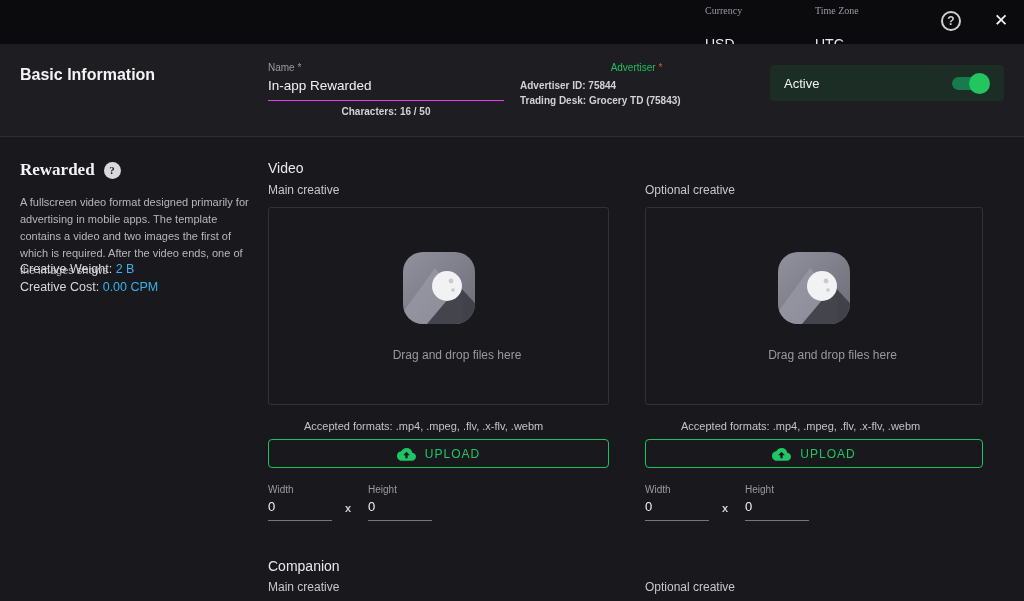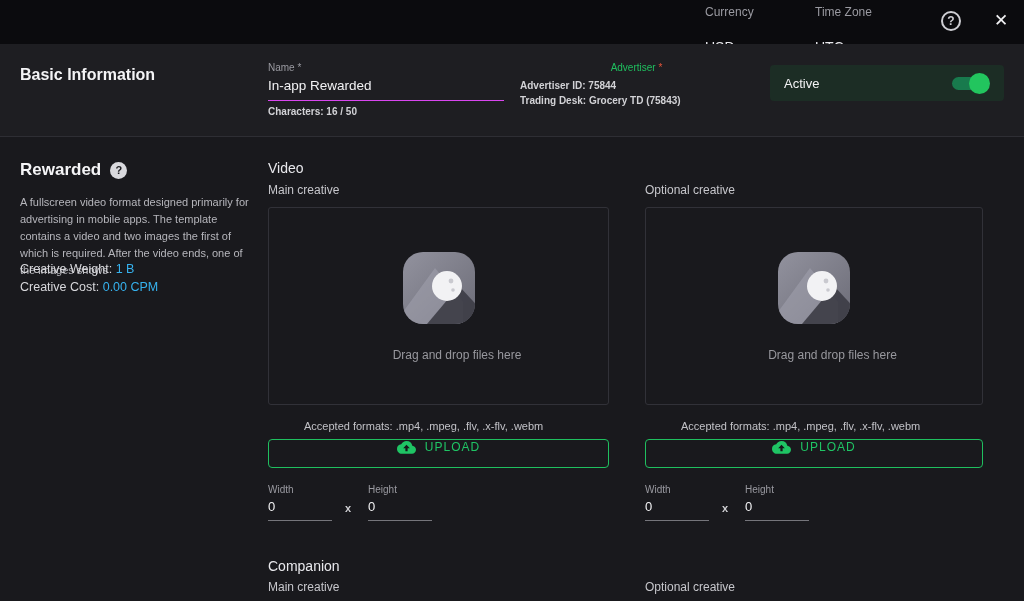--- a/index.html
+++ b/index.html
@@ -6,21 +6,21 @@
   html,body { background:#19191d; }
   .screen {
     position:relative; width:1024px; height:601px; overflow:hidden;
     background:#19191d; font-family:"Liberation Sans", sans-serif;
     color:#f0f0f2;
   }
   
   .topbar { position:absolute; left:0; top:0; width:1024px; height:44px; background:#0b0b0e; }
   .topbar-title { position:absolute; left:20px; top:10px; font-size:19px; font-weight:bold; color:#ffffff; letter-spacing:.2px; }
   .hdr-meta { position:absolute; top:5px; }
-  .hdr-meta .lbl { font-size:12px; color:#9a9aa1; margin-bottom:20px; }
+  .hdr-meta .lbl { font-size:10px; color:#9a9aa1; margin-bottom:20px;font-family:Liberation Serif, serif; }
   .hdr-meta .val { font-size:14px; color:#eaeaee; }
   .meta-currency { left:705px; }
   .meta-timezone { left:815px; }
   .help-ring {
     position:absolute; left:941px; top:11px; width:20px; height:20px;
     border:2px solid #cfcfd4; border-radius:50%;
     display:flex; align-items:center; justify-content:center;
     font-size:12px; font-weight:bold; color:#cfcfd4; cursor:pointer;
   }
   .close-btn { position:absolute; left:994px; top:11px; font-size:17px; color:#f2f2f4; cursor:pointer; line-height:20px; }
@@ -33,34 +33,34 @@
   .field-adv  { left:520px; width:233px; }
   .f-label { font-size:10px; color:#9a9aa1; margin-bottom:5px; }
   .f-label-green { color:#1fbf5f;text-align:center; }
   .f-req { color:#e0543a; }
   .f-input {
     display:block; width:100%; background:transparent; border:none; outline:none;
     font-family:"Liberation Sans", sans-serif; font-size:13.5px; color:#f2f2f4;
     padding:0 0 7px 0; border-bottom:1px solid #d946ef;
   }
   .f-input-green { border-bottom:2px solid #17b05a; }
-  .f-counter { font-size:10px; font-weight:bold; color:#d2d2d6; text-align:left; margin-top:5px; }
+  .f-counter { font-size:10px; font-weight:bold; color:#d2d2d6; text-align:center; margin-top:5px; }
   .f-sub { font-size:10px; font-weight:bold; color:#d2d2d6; line-height:1.4; margin-top:5px; }
   .active-panel {
     position:absolute; left:770px; top:21px; width:234px; height:36px;
     background:#1c2d25; border-radius:4px;
     display:flex; align-items:center; padding:8px 14px;
   }
   .active-label { font-size:13px; color:#f2f2f4; flex:1; }
   .toggle { position:relative; width:38px; height:21px; cursor:pointer; }
   .toggle-track { position:absolute; left:0; top:4px; width:33px; height:13px; border-radius:7px; background:#187a4d; }
   .toggle-knob  { position:absolute; right:0; top:0; width:21px; height:21px; border-radius:50%; background:#22c55e; }
 
   
-  .rw-title-row { position:absolute; left:20px; top:160px; display:flex; align-items:center; gap:9px; }
+  .rw-title-row { position:absolute; left:20px; top:160px; display:flex; align-items:center; gap:9px;font-family:Liberation Serif, serif; }
   .rw-title { font-size:17px; font-weight:bold; color:#f4f4f6; }
   .rw-help {
     width:17px; height:17px; border-radius:50%; background:#d9d9dd;
     display:flex; align-items:center; justify-content:center;
     font-size:11px; font-weight:bold; color:#1a1a1e; cursor:pointer;
   }
   .rw-desc { position:absolute; left:20px; top:194px; width:238px; font-size:11px; color:#b6b6bc; line-height:1.55; }
   .rw-stat { position:absolute; left:20px; font-size:12.5px; color:#d8d8dc; }
   .rw-stat-weight { top:262px; }
   .rw-stat-cost { top:280px; }
@@ -75,21 +75,21 @@
     display:flex; flex-direction:column; align-items:center; justify-content:center;
     gap:22px; cursor:pointer;
   }
   .dz1 { left:268px; width:341px; }
   .dz2 { left:645px; width:338px; }
   .dz-text { font-size:12px; color:#98989e;margin-left:37px; }
   .formats { position:absolute; top:420px; font-size:11px; color:#c2c2c7;margin-left:36px; }
   .upload-btn {
     position:absolute; top:439px; height:29px;
     background:transparent; border:1px solid #1fbf5f; border-radius:4px;
-    display:flex; justify-content:center; gap:9px;
+    display:flex; align-items:center; justify-content:center; gap:9px;
     cursor:pointer; font-family:"Liberation Sans", sans-serif;
   }
   .upload-text { font-size:12px; color:#1fc464; letter-spacing:1px; }
   .dim-label { position:absolute; top:484px; font-size:10px; color:#9a9aa1; }
   .dim-input {
     position:absolute; top:499px; width:64px;
     background:transparent; border:none; outline:none; border-bottom:1px solid #75757b;
     font-family:"Liberation Sans", sans-serif; font-size:13px; color:#f0f0f2;
     padding:0 0 6px 0;
   }
@@ -137,21 +137,21 @@
     </div>
   </div>
 
   <div class="rw-title-row">
     <span class="rw-title">Rewarded</span>
     <span class="rw-help">?</span>
   </div>
   <div class="rw-desc">A fullscreen video format designed primarily for advertising in mobile apps. The template contains a video and two images the first of which is required. After the video ends, one of the images shows</div>
   <div class="rw-stat rw-stat-weight">
     <span>Creative Weight:</span>
-    <span class="cyan">1 B</span>
+    <span class="cyan">2 B</span>
   </div>
   <div class="rw-stat rw-stat-cost">
     <span>Creative Cost:</span>
     <span class="cyan">0.00 CPM</span>
   </div>
 
   <div class="sec-title" style="left:268px; top:160px;">Video</div>
   <div class="col-label" style="left:268px; top:183px;">Main creative</div>
   <div class="col-label" style="left:645px; top:183px;">Optional creative</div>
 

